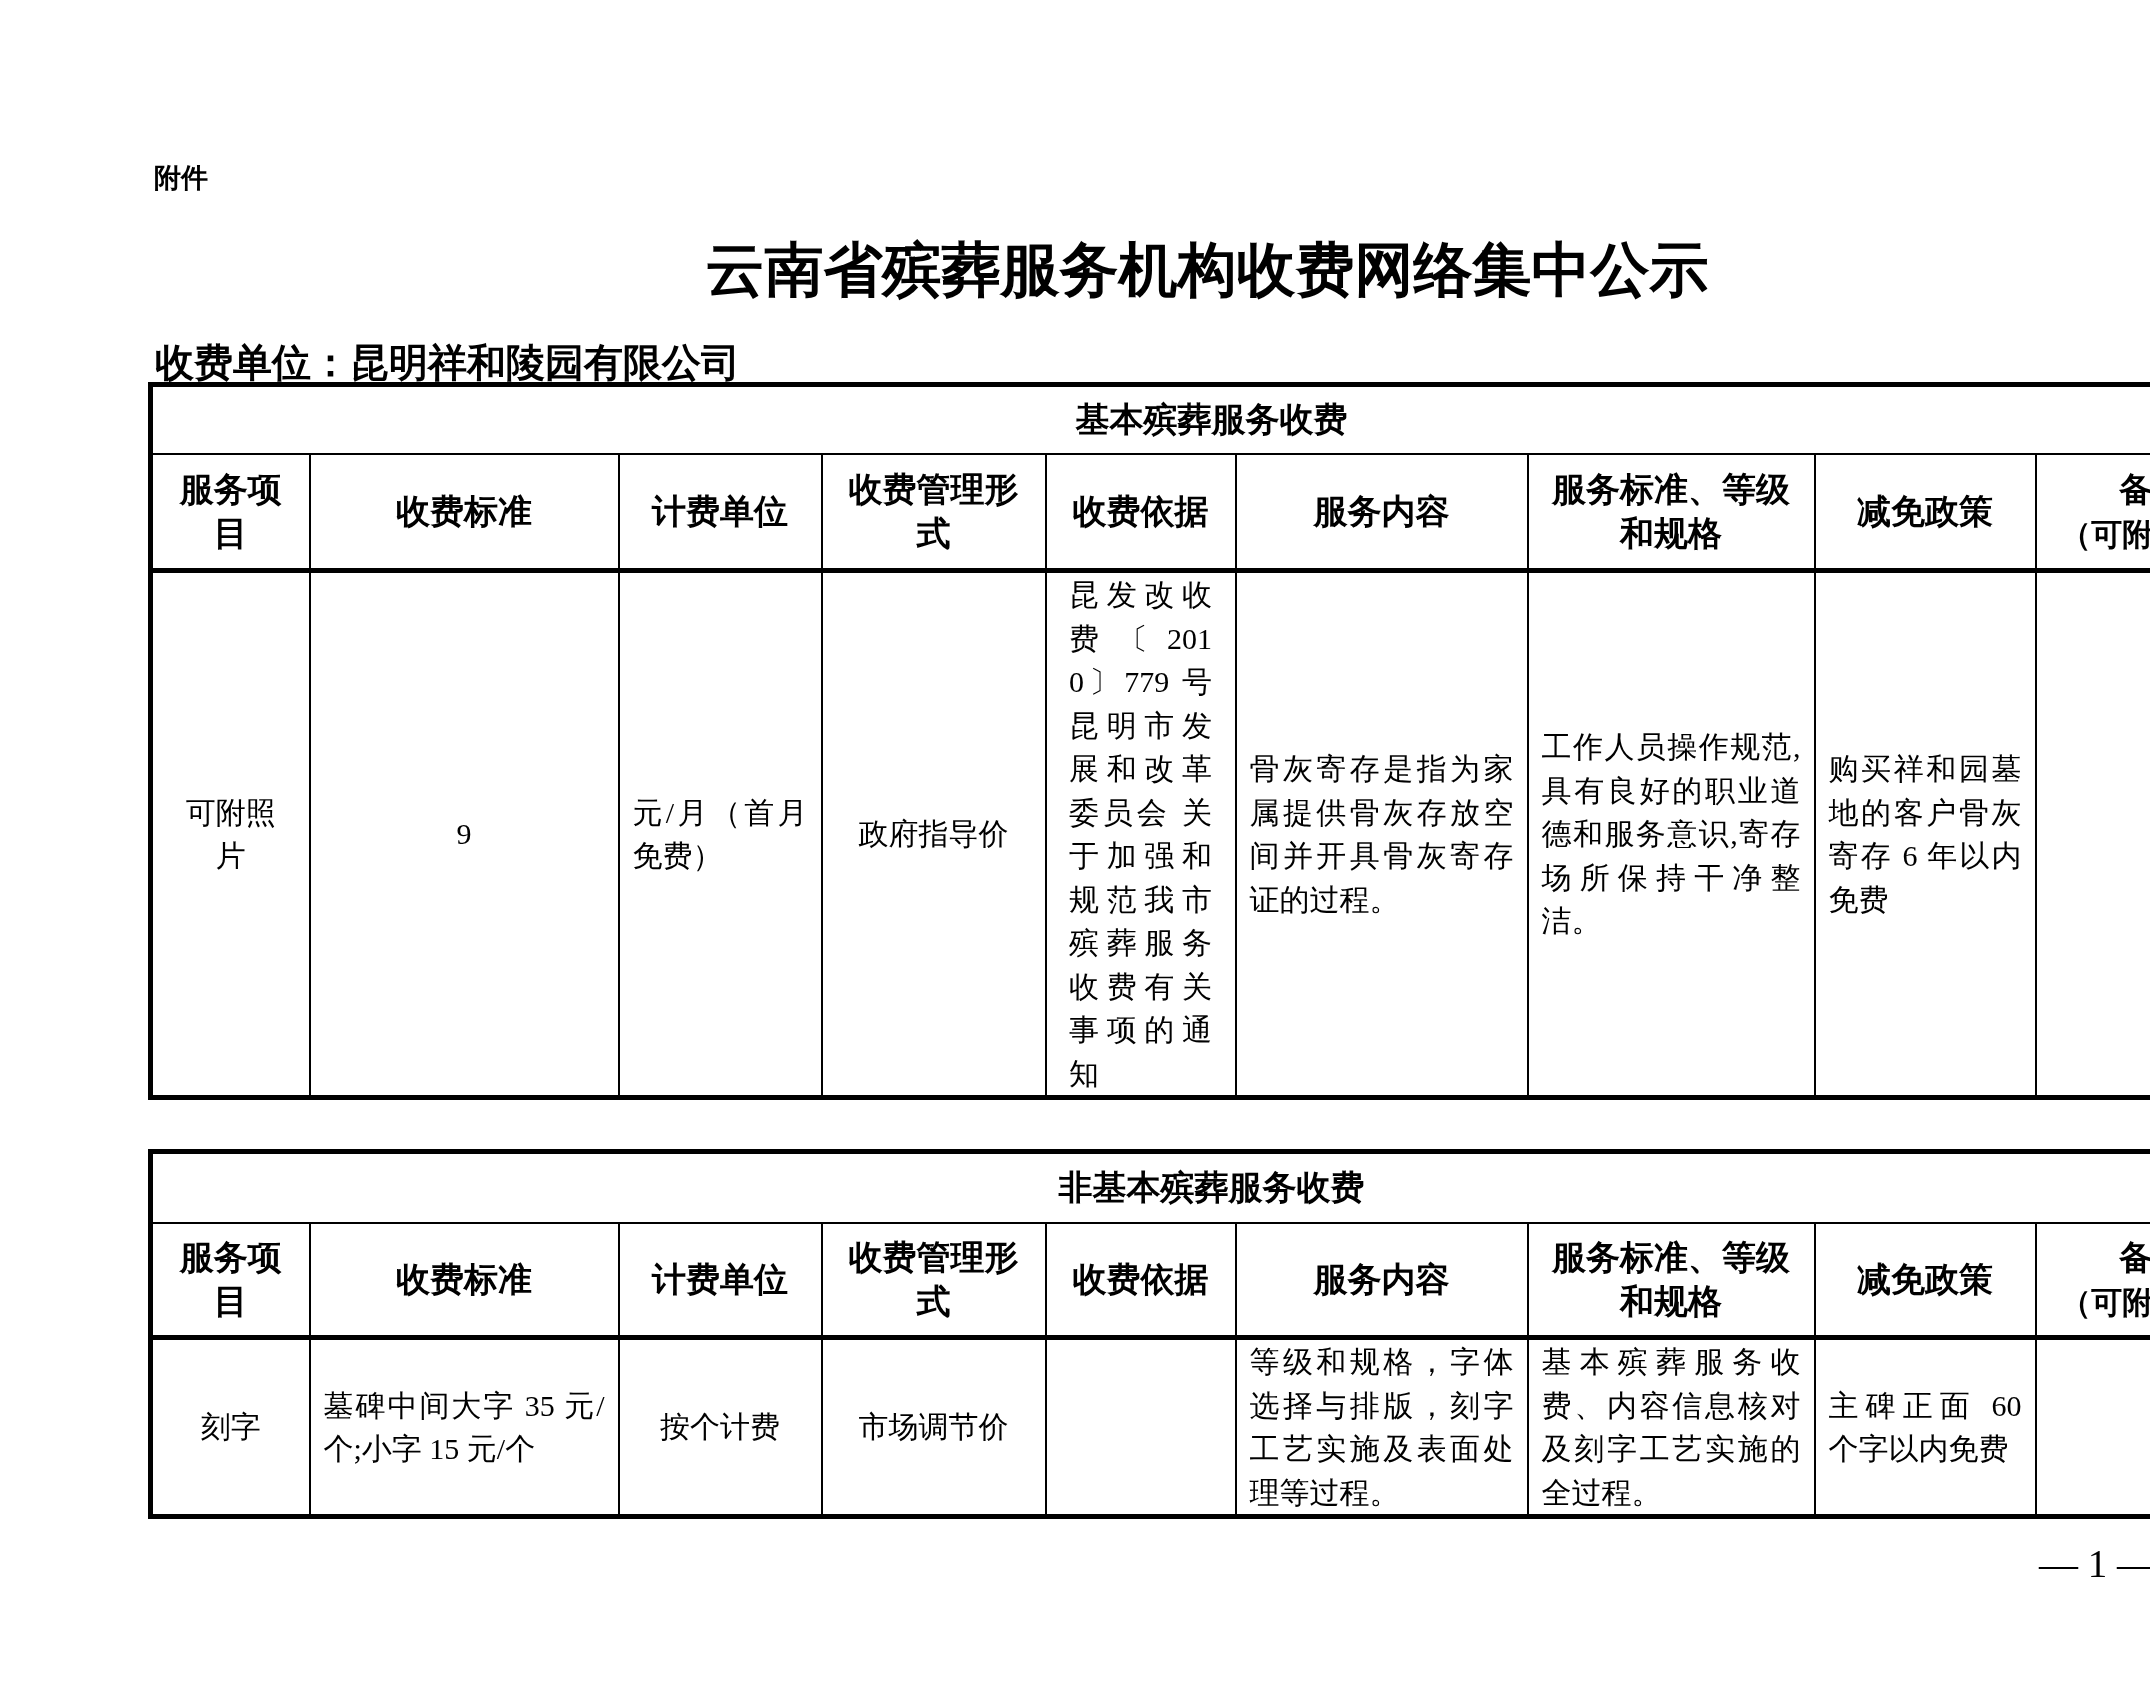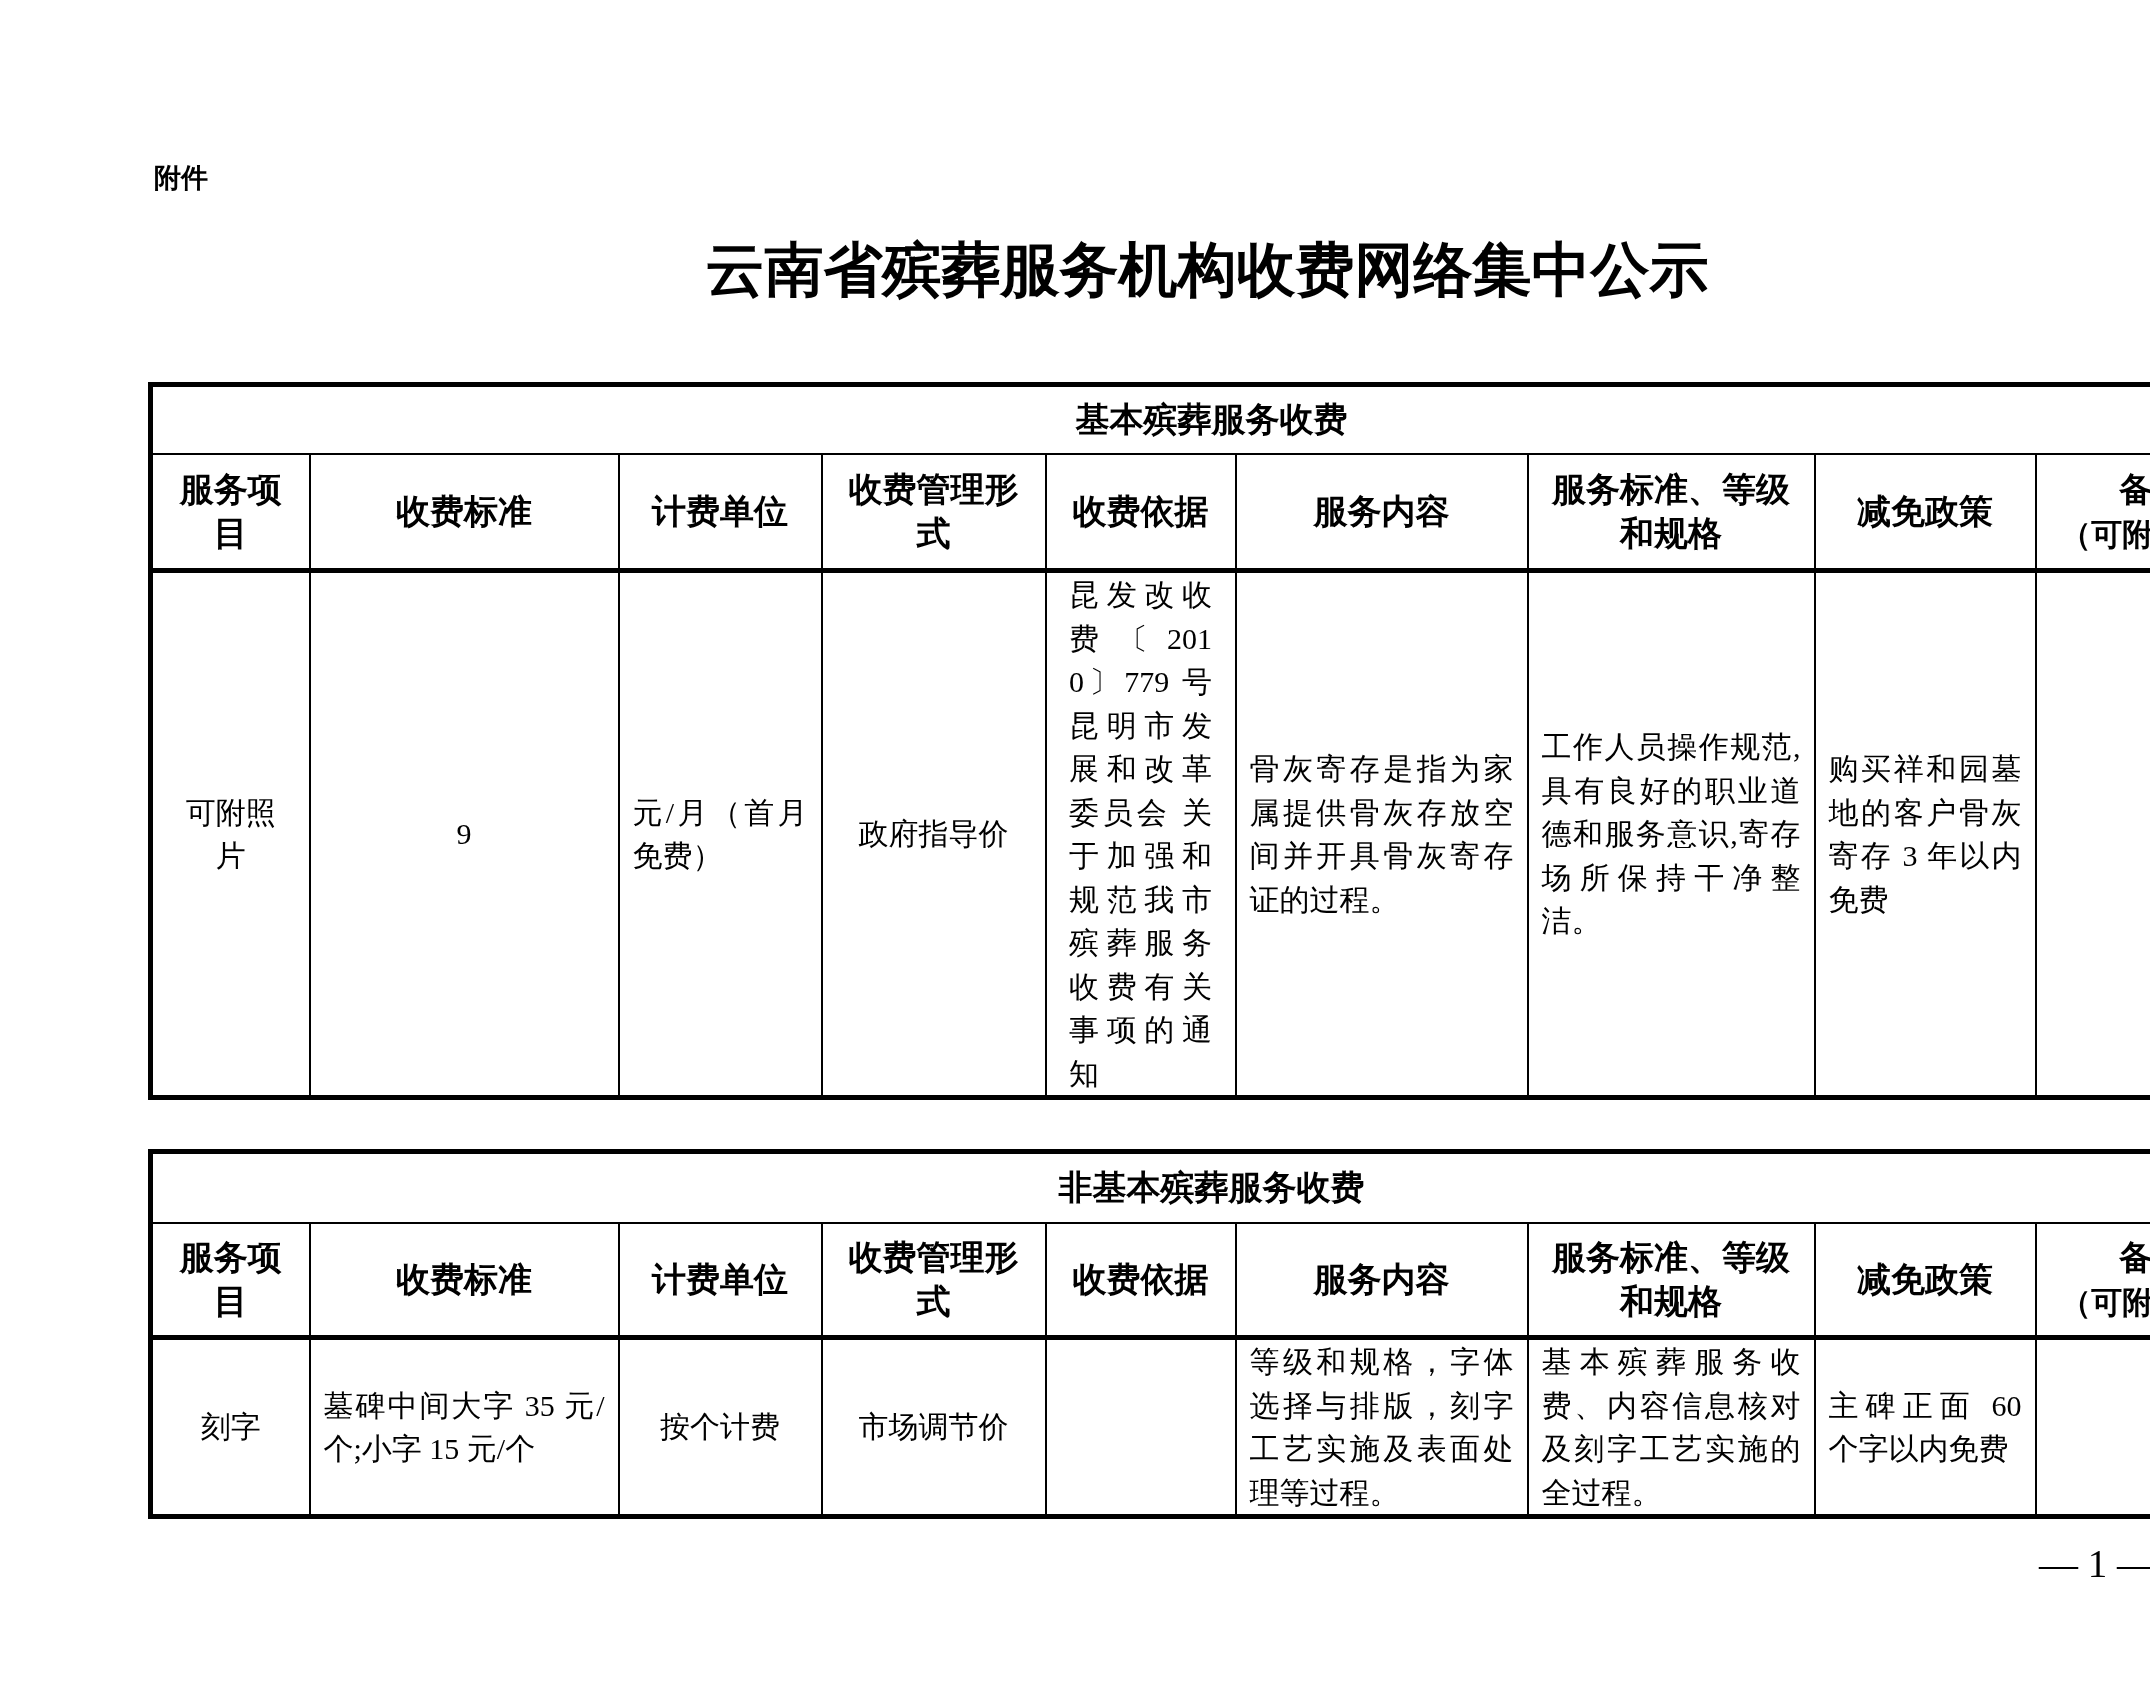--- a/index.html
+++ b/index.html
@@ -38,20 +38,21 @@
 
   .page-number{position:absolute;top:1541px;left:1964px;width:267px;text-align:center;
                font-family:"Liberation Serif",serif;font-size:39px;}
 </style>
 </head>
 <body>
 
 <div class="page">
   <div class="attachment">附件</div>
   <h1 class="doc-title">云南省殡葬服务机构收费网络集中公示</h1>
+  <div class="unit-line">收费单位：昆明祥和陵园有限公司</div>
 
   <table class="fee-table" id="table-0">
       <colgroup>
         <col style="width: 159px;">
         <col style="width: 309px;">
         <col style="width: 203px;">
         <col style="width: 224px;">
         <col style="width: 190px;">
         <col style="width: 292px;">
         <col style="width: 287px;">
@@ -74,21 +75,21 @@
           <td class="c8"><span>备注</span><br><span class="header-sub">（可附照片）</span></td>
         </tr>
         <tr class="data-row">
           <td class="c0 a-center">可附照片</td>
           <td class="c1 a-center">9</td>
           <td class="c2 a-justify">元/月（首月免费）</td>
           <td class="c3 a-center">政府指导价</td>
           <td class="c4 a-justify">昆发改收费〔2010〕779 号 昆明市发展和改革委员会 关于加强和规范我市殡葬服务收费有关事项的通知</td>
           <td class="c5 a-justify">骨灰寄存是指为家属提供骨灰存放空间并开具骨灰寄存证的过程。</td>
           <td class="c6 a-justify">工作人员操作规范,具有良好的职业道德和服务意识,寄存场所保持干净整洁。</td>
-          <td class="c7 a-justify">购买祥和园墓地的客户骨灰寄存 3 年以内免费</td>
+          <td class="c7 a-justify">购买祥和园墓地的客户骨灰寄存 6 年以内免费</td>
           <td class="c8 a-center"></td>
         </tr>
       </tbody>
     </table>
   <table class="fee-table" id="table-1">
       <colgroup>
         <col style="width: 159px;">
         <col style="width: 309px;">
         <col style="width: 203px;">
         <col style="width: 224px;">

